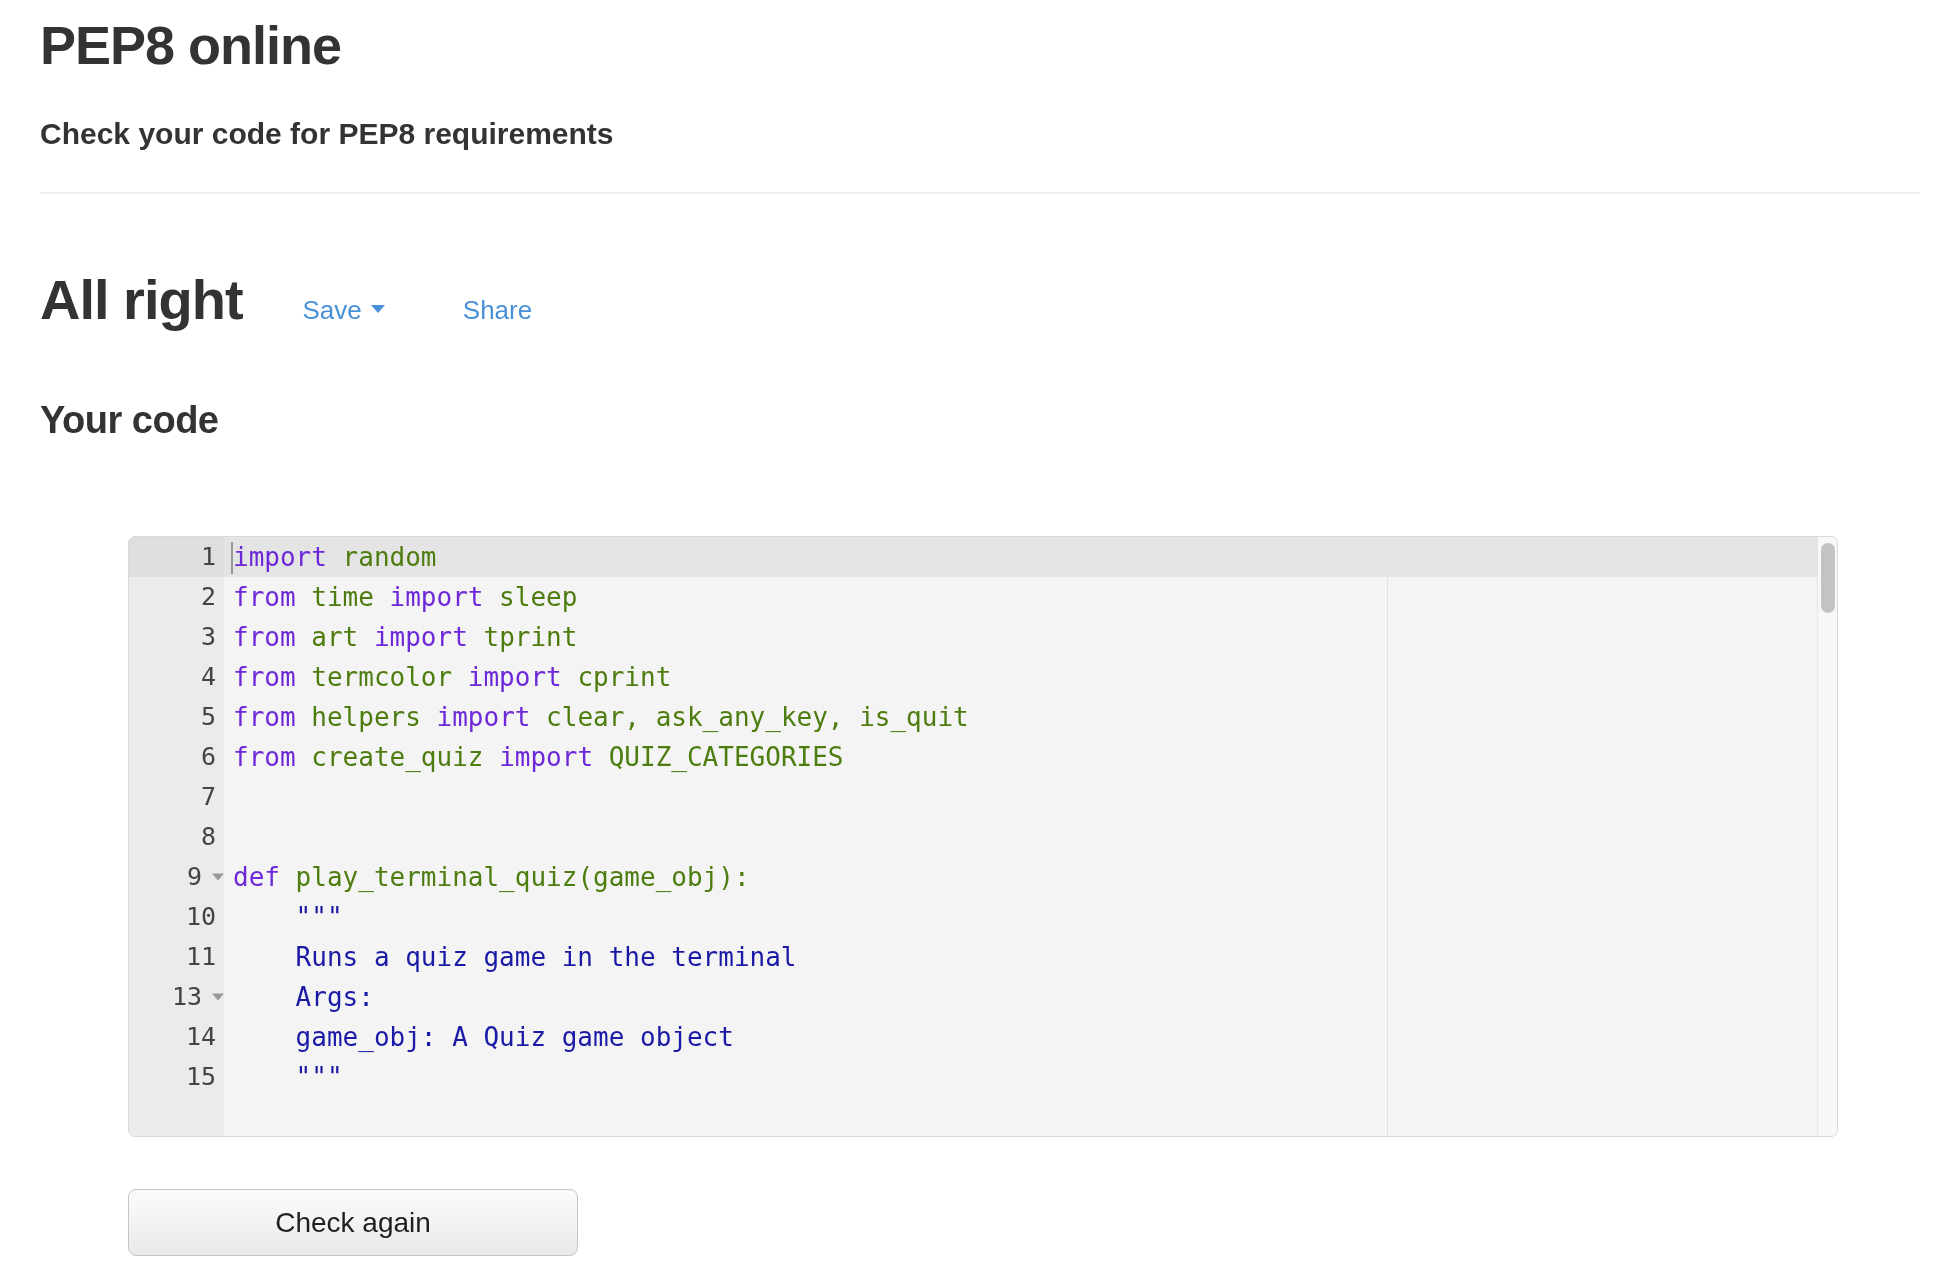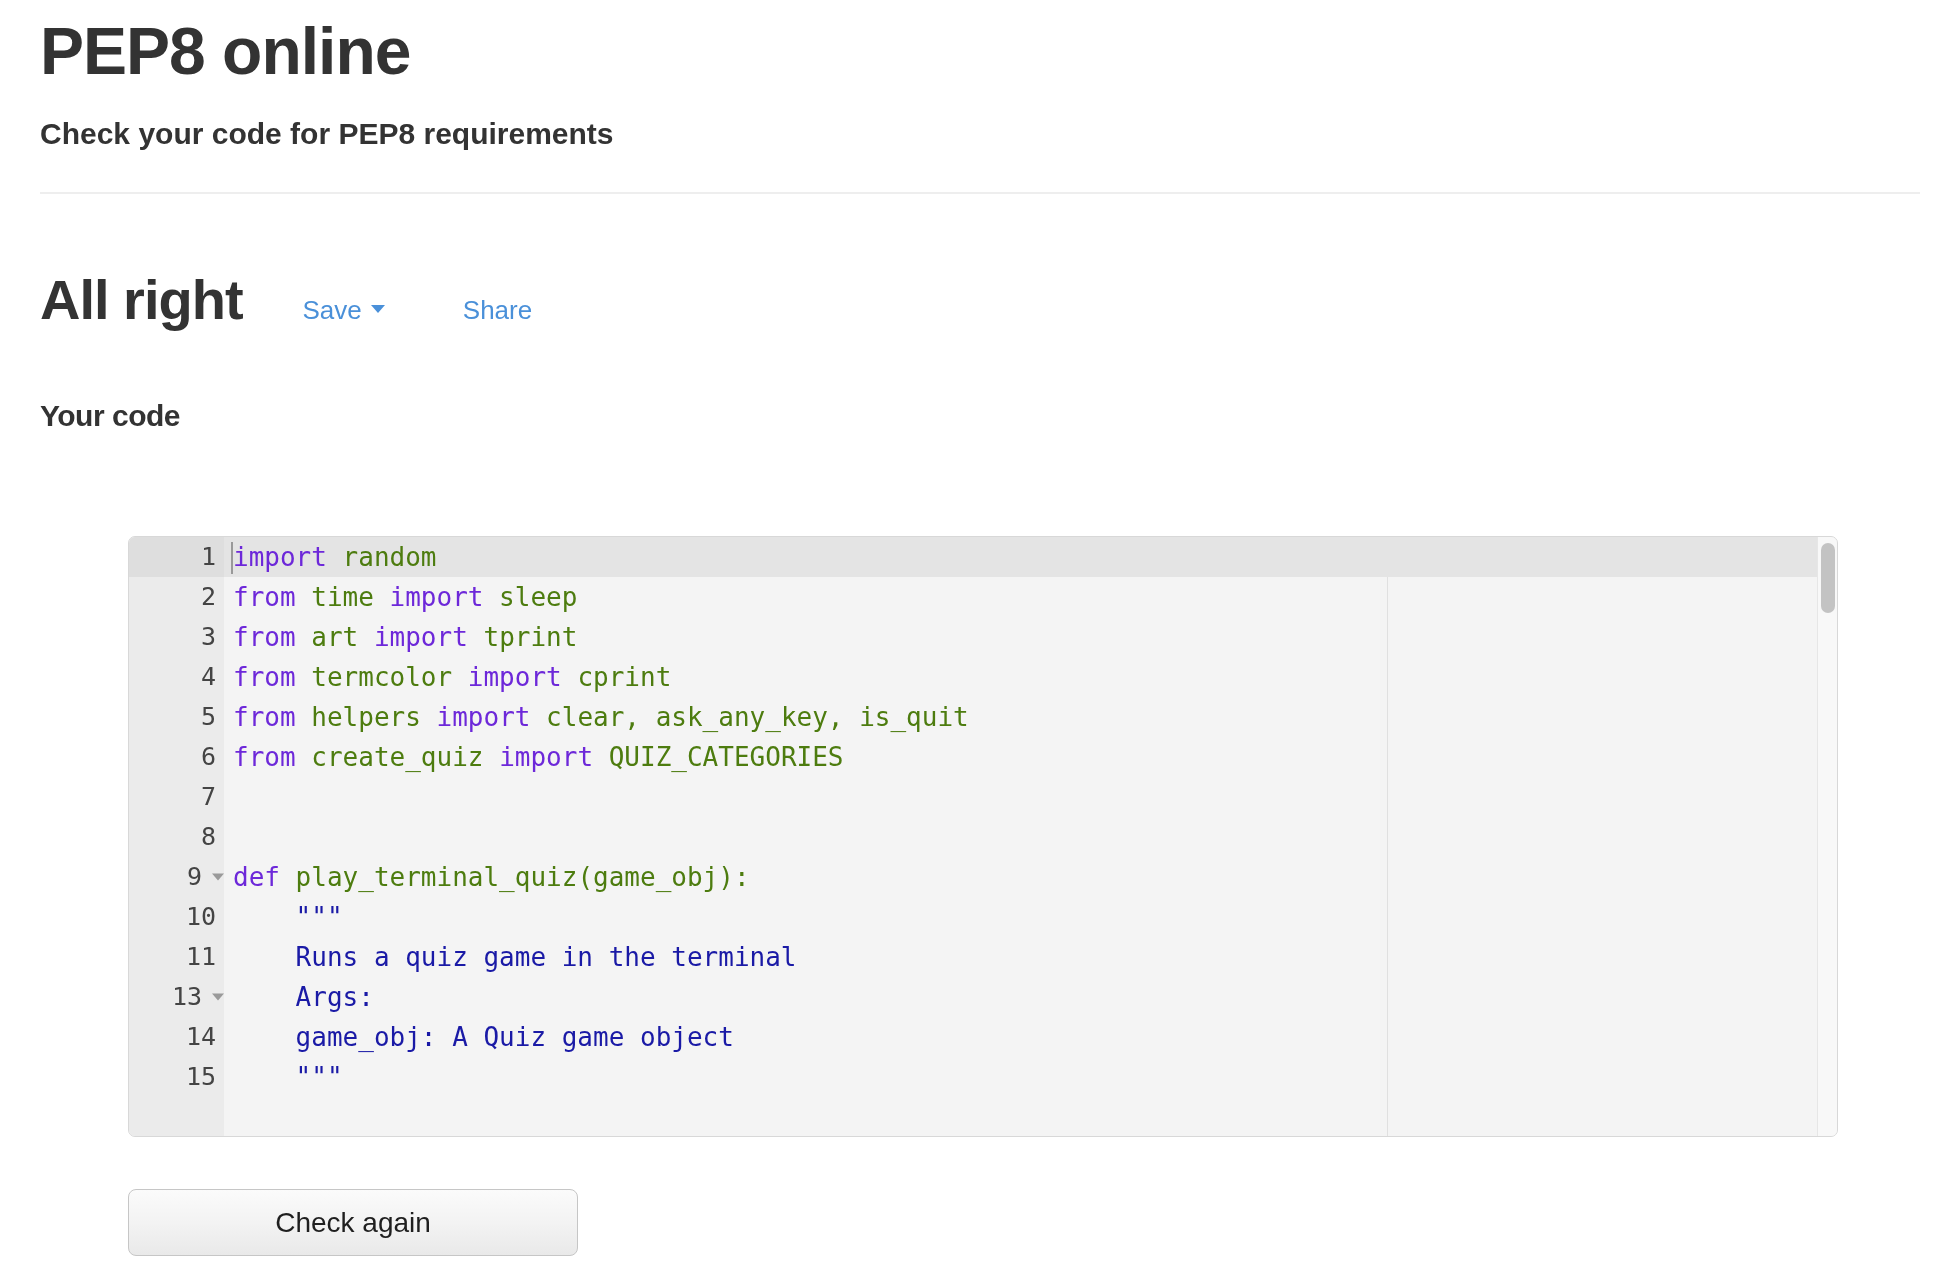--- a/index.html
+++ b/index.html
@@ -19,21 +19,21 @@
     position: relative;
     width: 1950px;
     height: 1280px;
   }
 
   
   .site-title {
     position: absolute;
     left: 40px;
     top: 14px;
-    font-size: 66px;
+    font-size: 54px;
     font-weight: bold;
     letter-spacing: -1px;
     color: #333333;
     margin: 0;
     line-height: 1.15;
   }
   .site-subtitle {
     position: absolute;
     left: 40px;
     top: 116px;
@@ -97,21 +97,21 @@
     position: relative;
     top: -2px;
   }
   .share-link { margin-left: 66px; }
 
   
   .code-heading {
     position: absolute;
     left: 40px;
     top: 398px;
-    font-size: 30px;
+    font-size: 38px;
     font-weight: bold;
     color: #333333;
     letter-spacing: -0.5px;
     margin: 0;
     line-height: 1.2;
   }
 
   
   .editor {
     position: absolute;

